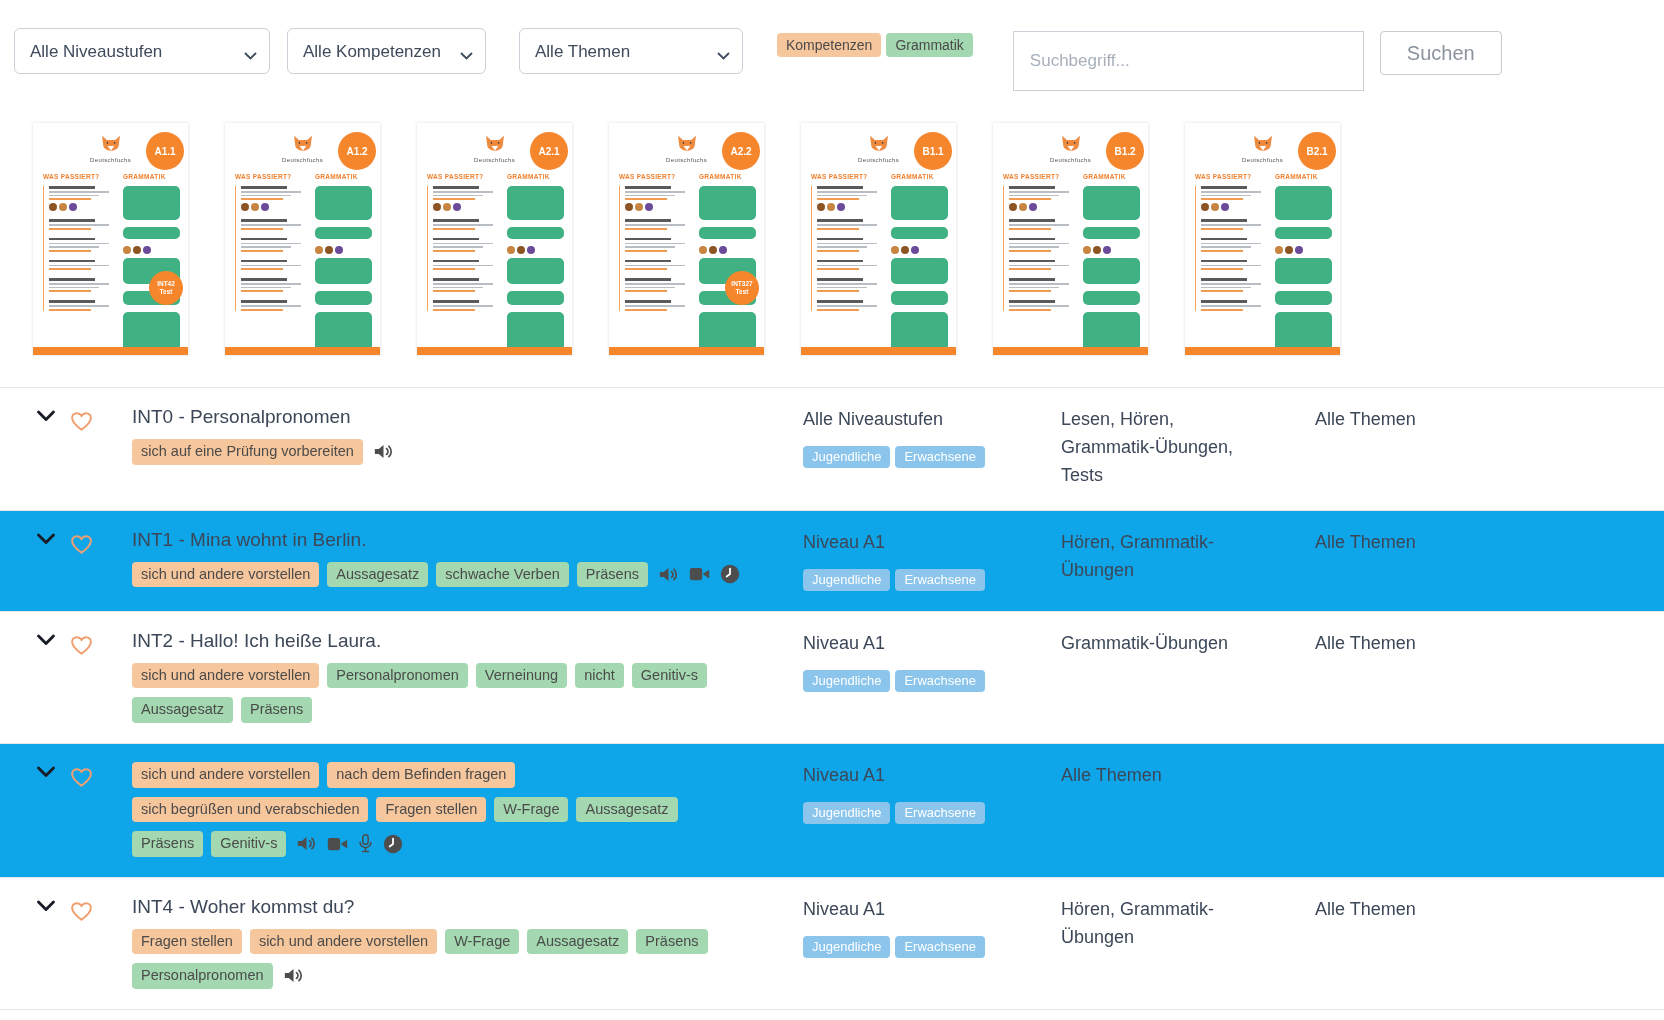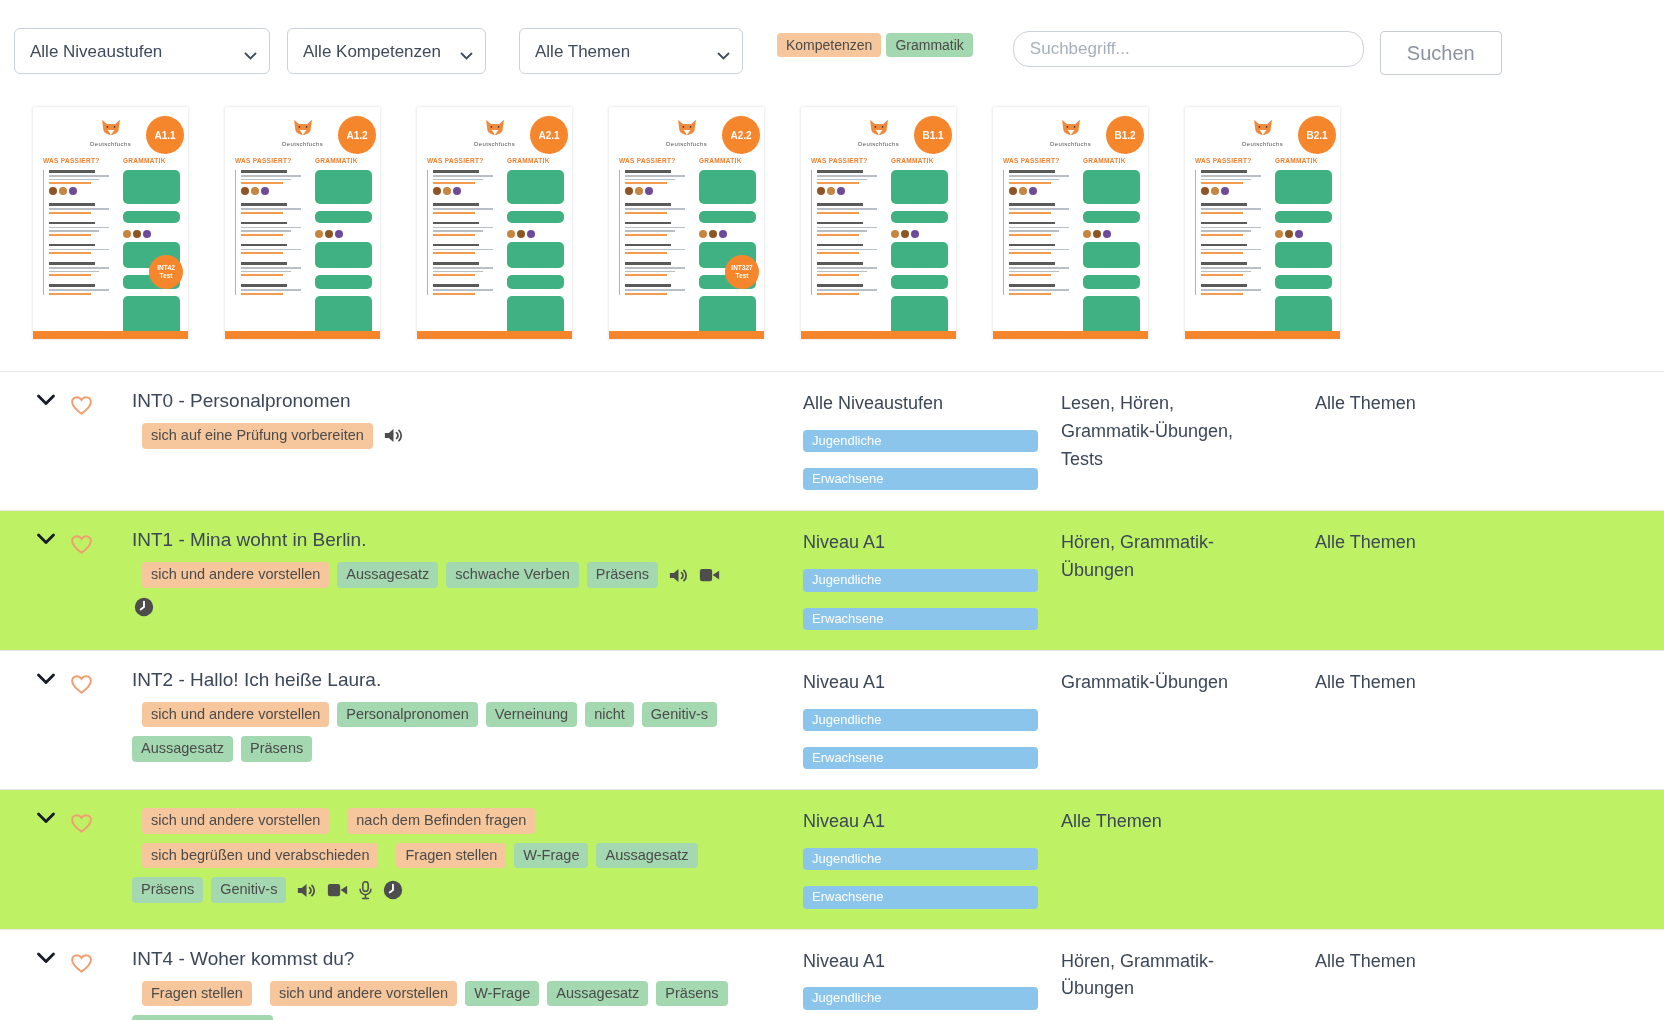--- a/index.html
+++ b/index.html
@@ -18,22 +18,22 @@
     height:46px; border:1px solid #cbd1d8; border-radius:6px; background:#fff;
     font-family:inherit; font-size:17px; color:#3f4a5a; padding:0 36px 0 15px; width:100%;
   }
   .select-wrap .sel-chev { position:absolute; right:13px; top:19px; pointer-events:none; }
   .w1{width:256px;} .w2{width:199px; margin-left:17px;} .w3{width:224px; margin-left:33px;}
   .legend { display:flex; gap:5px; margin-left:34px; padding-top:5px; }
   .chip { font-size:14px; color:#4b4b4b; padding:3px 9px; border-radius:4px; width:max-content; line-height:1.3; }
   .chip.orange { background:#f6c69c; }
   .chip.green  { background:#a3d8b0; }
   .searchbox {
-    margin-left:40px; margin-top:3px; width:351px; height:36px;
-    border:1px solid #cbd1d8; border-radius:16px; padding:0 16px;
+    margin-left:40px; margin-top:3px; width:351px; height:60px;
+    border:1px solid #cbd1d8; border-radius:0; padding:0 16px;
     font-family:inherit; font-size:17px; color:#3f4a5a;
   }
   .searchbox::placeholder { color:#a7b0ba; }
   .search-btn {
     margin-left:16px; margin-top:3px; height:44px; padding:0 26px;
     background:#fff; border:1px solid #c6ccd2; border-radius:4px;
     font-family:inherit; font-size:20px; color:#8b939e; cursor:pointer;
   }
 
   
@@ -69,33 +69,33 @@
     display:flex; align-items:center; justify-content:center; line-height:1.2; padding:2px;
   }
   .poster-footer { position:absolute; bottom:0; left:0; right:0; height:8px; background:#f5862c; }
 
   
   .lesson-list { margin-top:32px; border-bottom:1px solid #e7e7e7; }
   .row {
     display:grid; grid-template-columns:132px 648px 258px 254px 1fr;
     border-top:1px solid #e7e7e7; padding:18px 0 20px; background:#fff;
   }
-  .row.alt { background:#bef264; }
+  .row.alt { background:#0ea5e9; }
   .row-controls { display:flex; gap:13px; padding-left:36px; padding-top:3px; align-items:flex-start; }
   .ctrl-btn { background:none; border:none; padding:0; cursor:pointer; line-height:0; }
   .lesson-main { padding-right:40px; }
   .lesson-title { font-size:19px; color:#3c4758; margin-bottom:11px; }
   .tagwrap { display:flex; flex-wrap:wrap; gap:8px; row-gap:9px; align-items:center; max-width:608px; }
   .tag { font-size:14.5px; color:#4b4b4b; padding:3px 9px; border-radius:4px; line-height:1.35; }
-  .tag.orange { background:#f6c69c;margin-left:10px; }
+  .tag.orange { background:#f6c69c; }
   .tag.green  { background:#a3d8b0; }
   .media-icon { line-height:0; margin-left:2px; }
   .cell { padding-left:23px; font-size:18px; line-height:1.55; color:#3c4758; }
   .cell.komp { padding-right:40px; }
-  .audience { display:flex; gap:16px; margin-top:12px;flex-direction:column; }
+  .audience { display:flex; gap:5px; margin-top:12px; }
   .aud-badge { background:#8bc5ec; color:#fff; font-size:13px; padding:3px 9px; border-radius:4px; line-height:1.25; }
 </style>
 </head>
 <body>
 
 <div class="filterbar">
   <div class="select-wrap w1">
     <select>
       <option>Alle Niveaustufen</option>
     </select>

